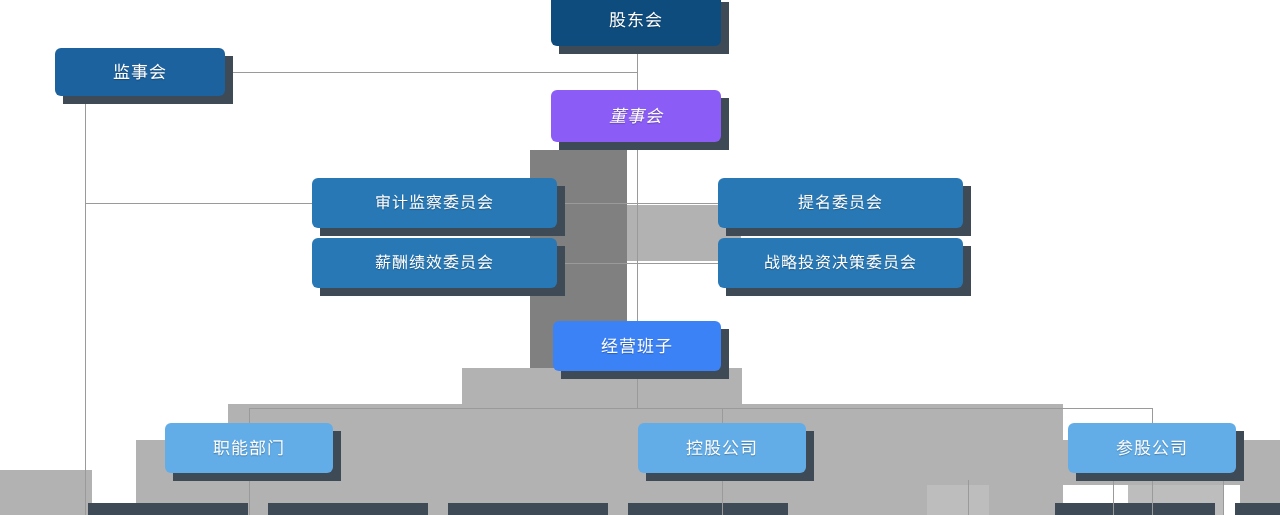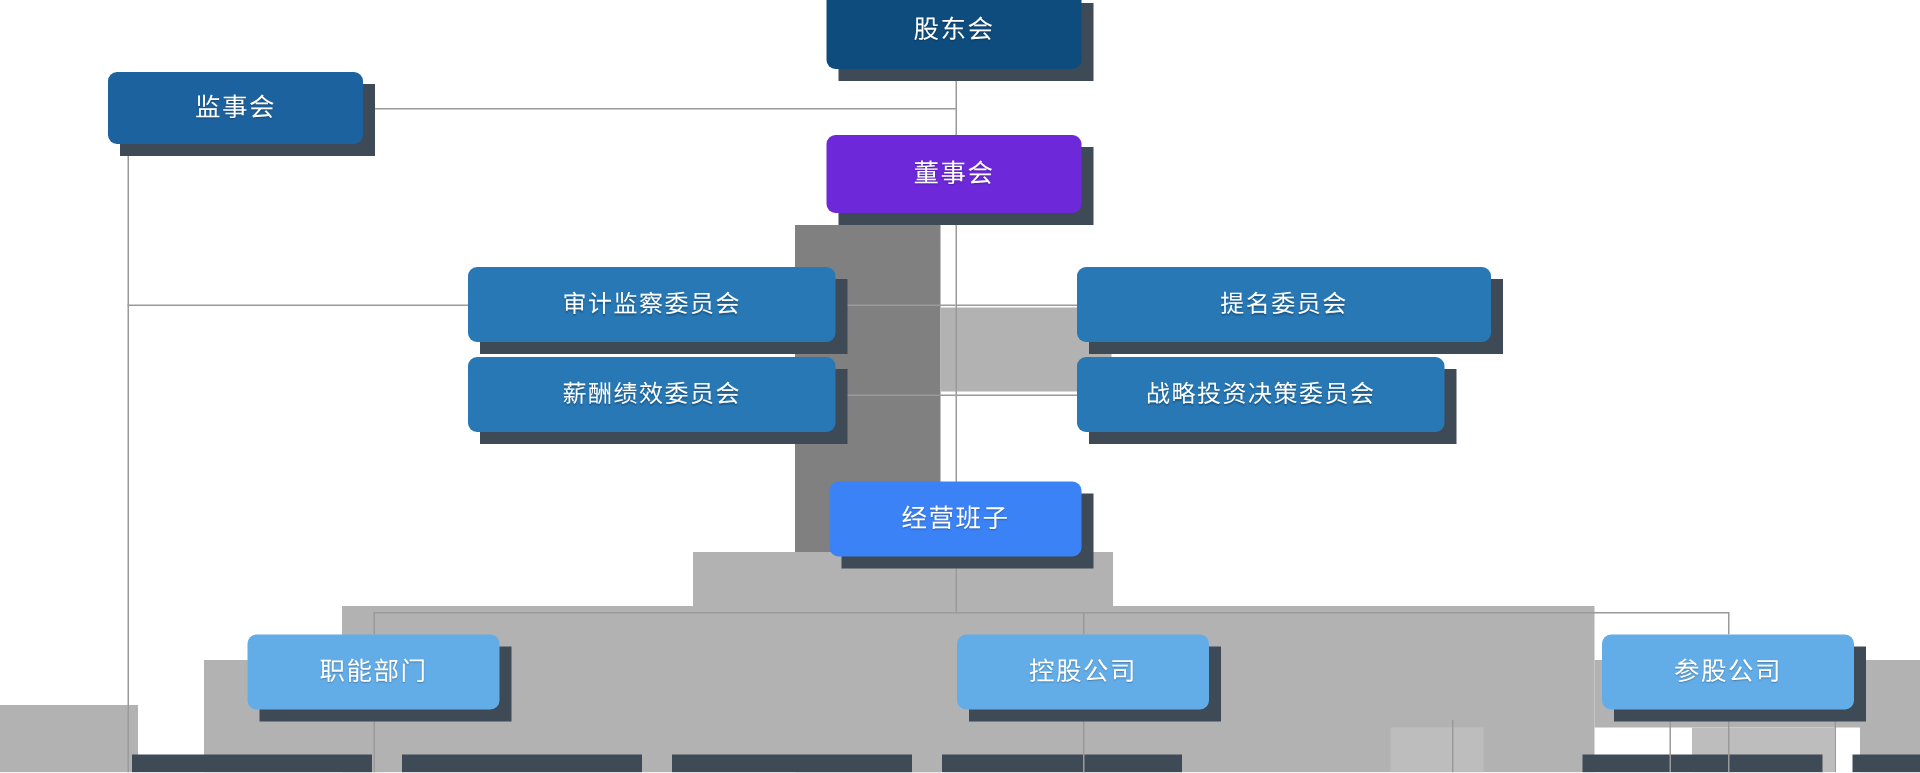--- a/index.html
+++ b/index.html
@@ -121,42 +121,42 @@
   <div class="connector v" style="left:1113px;top:480px;height:35px;"></div>
   <div class="connector v" style="left:1223px;top:480px;height:35px;"></div>
 
   <div class="node" style="left:551px;top:-6px;width:170px;height:52px;">
     <div class="shadow"></div>
     <div class="face" style="background:#0e4c7e;">
       <span class="label">股东会</span>
     </div>
   </div>
 
-  <div class="node" style="left:55px;top:48px;width:170px;height:48px;margin-left:17px;">
+  <div class="node" style="left:55px;top:48px;width:170px;height:48px;">
     <div class="shadow"></div>
     <div class="face" style="background:#1c629e;">
       <span class="label">监事会</span>
     </div>
   </div>
 
   <div class="node" style="left:551px;top:90px;width:170px;height:52px;">
     <div class="shadow"></div>
-    <div class="face" style="background:#6d28d9;">
+    <div class="face" style="background:#8b5cf6;font-style:italic;">
       <span class="label">董事会</span>
     </div>
   </div>
 
   <div class="node small" style="left:312px;top:178px;width:245px;height:50px;">
     <div class="shadow"></div>
     <div class="face" style="background:#2878b5;">
       <span class="label">审计监察委员会</span>
     </div>
   </div>
 
-  <div class="node small" style="left:718px;top:178px;width:276px;height:50px;">
+  <div class="node small" style="left:718px;top:178px;width:245px;height:50px;">
     <div class="shadow"></div>
     <div class="face" style="background:#2878b5;">
       <span class="label">提名委员会</span>
     </div>
   </div>
 
   <div class="node small" style="left:312px;top:238px;width:245px;height:50px;">
     <div class="shadow"></div>
     <div class="face" style="background:#2878b5;">
       <span class="label">薪酬绩效委员会</span>

